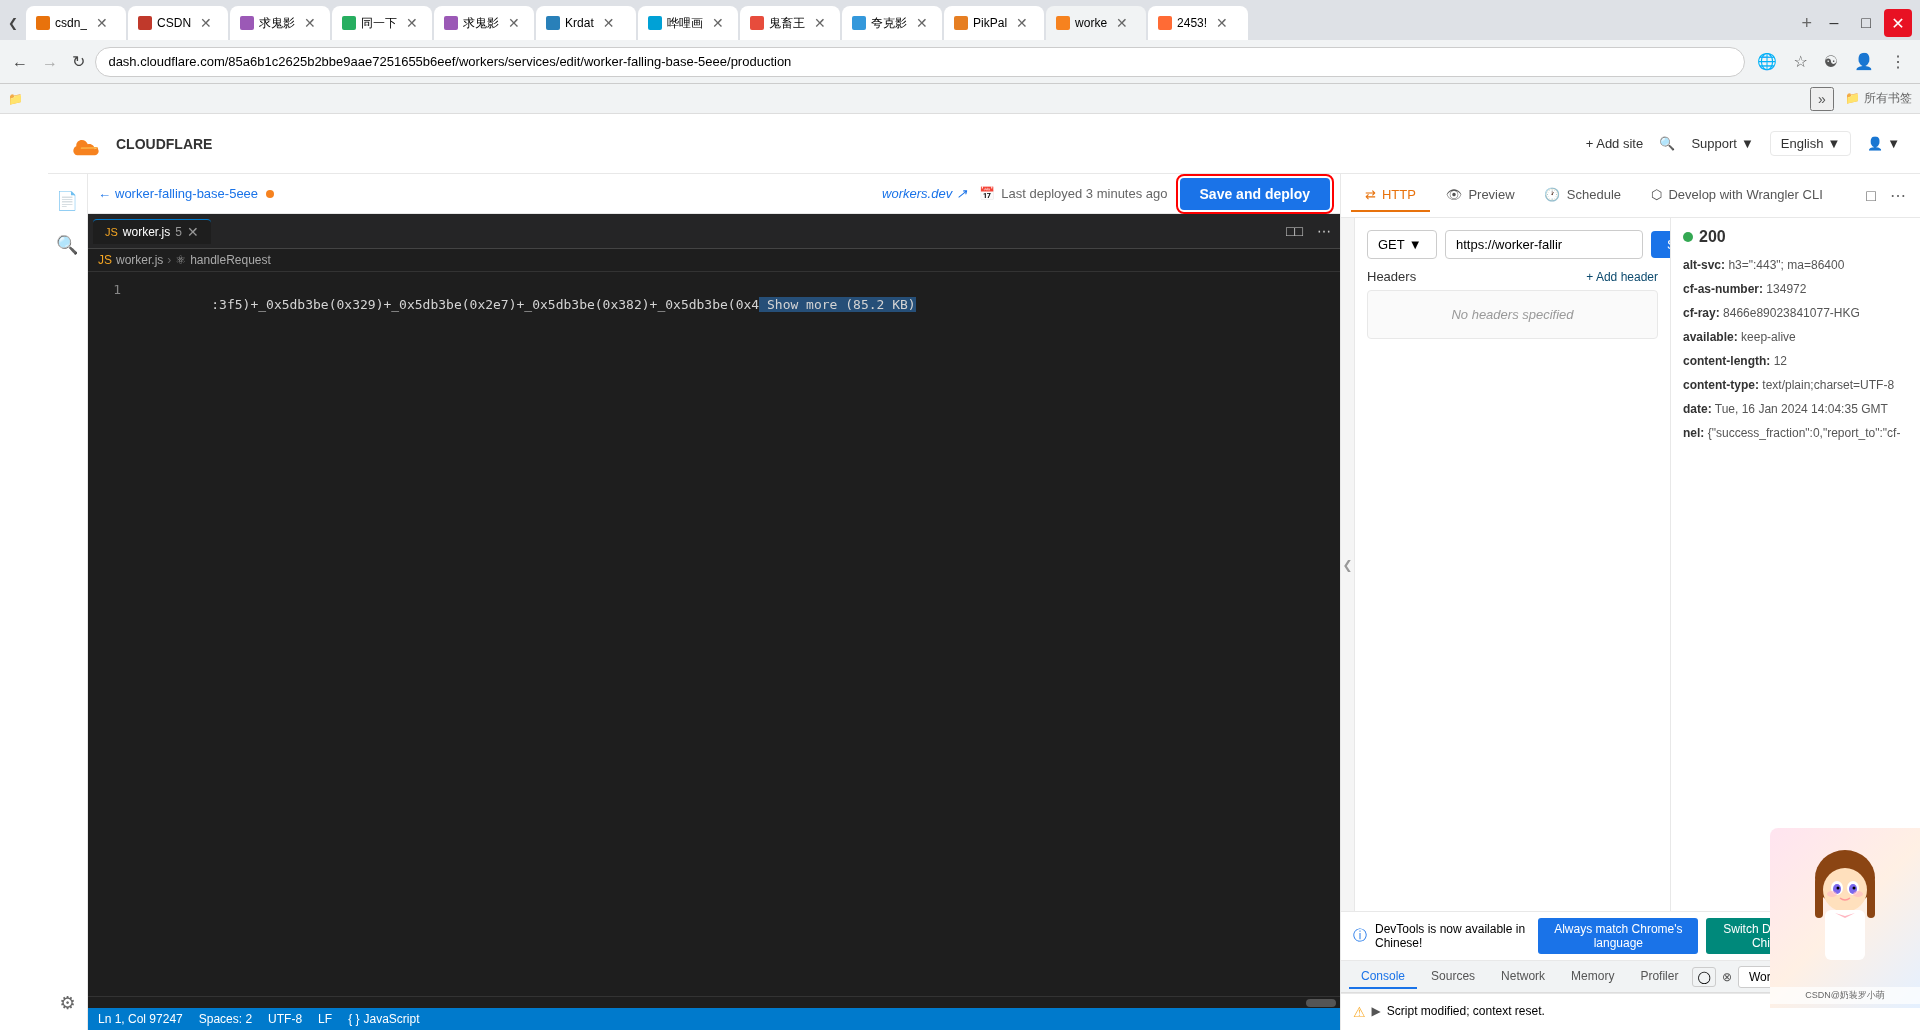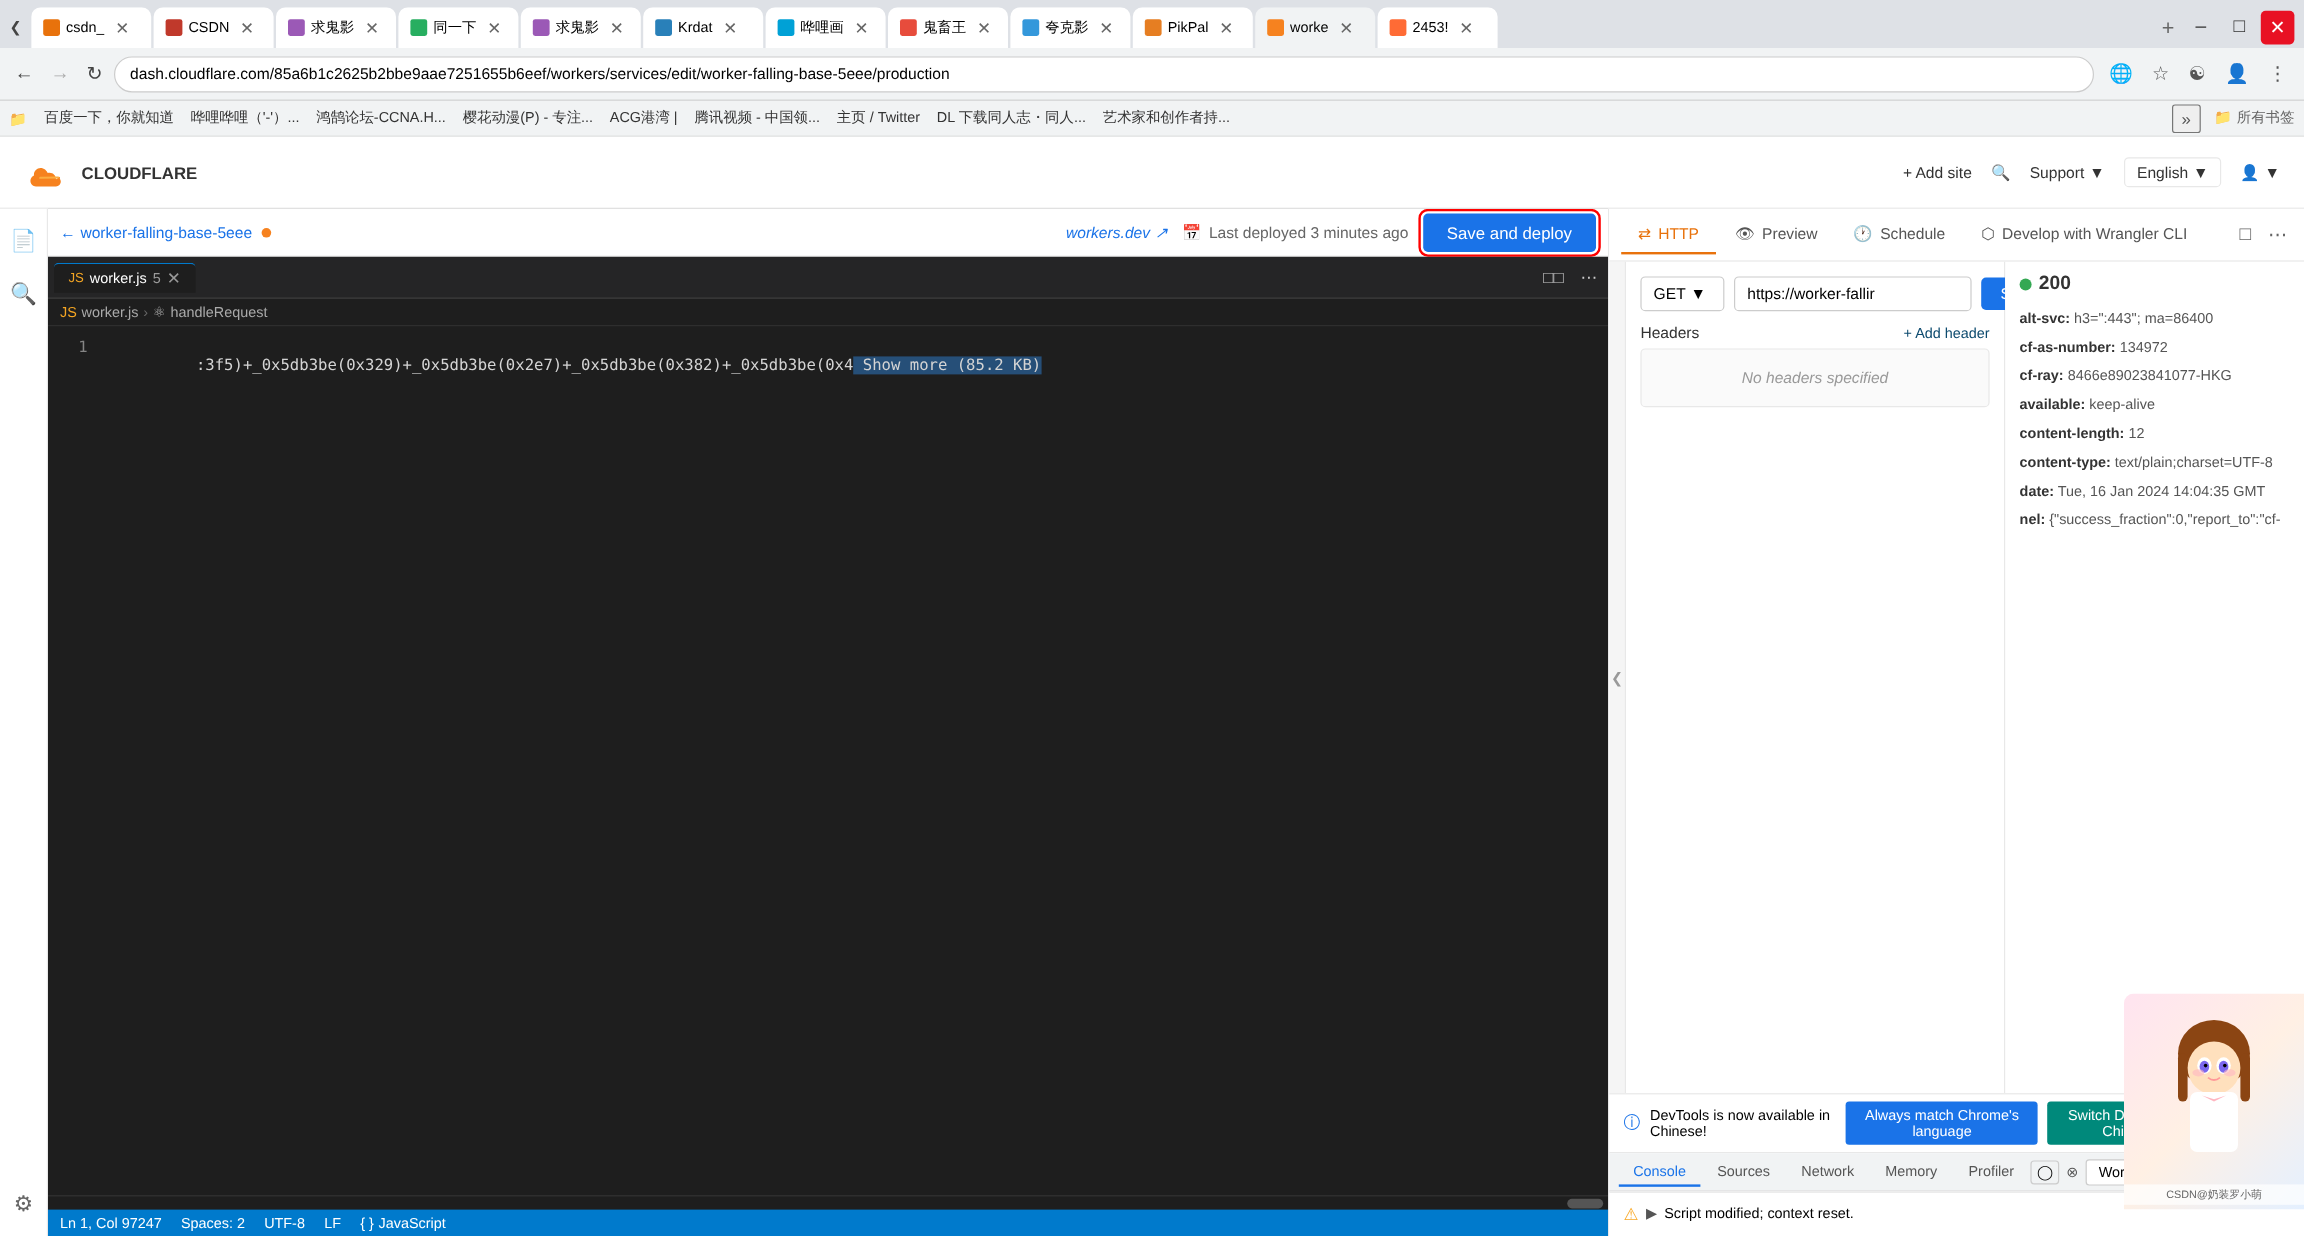--- a/index.html
+++ b/index.html
@@ -21,21 +21,21 @@
     .nav-btn { background: none; border: none; font-size: 16px; cursor: pointer; color: #444; padding: 4px; border-radius: 4px; }
     .address-input { flex: 1; height: 30px; border: none; border-radius: 15px; background: #fff; padding: 0 12px; font-size: 13px; outline: none; border: 1px solid #ccc; }
     .address-actions { display: flex; gap: 4px; }
     .addr-icon-btn { background: none; border: none; font-size: 16px; cursor: pointer; color: #555; padding: 4px 6px; border-radius: 4px; }
 
     .bookmarks-bar { display: flex; align-items: center; background: #f1f3f4; padding: 2px 8px; height: 30px; border-bottom: 1px solid #ddd; gap: 4px; overflow: hidden; font-size: 12px; }
     .bookmark-item { display: flex; align-items: center; gap: 3px; padding: 2px 6px; border-radius: 4px; cursor: pointer; white-space: nowrap; color: #333; }
     .bm-more { margin-left: auto; color: #555; cursor: pointer; font-size: 14px; padding: 2px 6px; }
 
     
-    .app-container { display: flex; flex-direction: column; height: calc(1030px - 114px); }
+    .app-container { display: flex; flex-direction: column; height: calc(1030px - 114px); padding-left: 48px; }
 
     
     .cf-header { display: flex; align-items: center; padding: 0 20px; height: 60px; border-bottom: 1px solid #e8e8e8; background: #fff; }
     .cf-logo { display: flex; align-items: center; gap: 8px; }
     .cf-logo-icon { width: 40px; height: 28px; }
     .cf-logo-text { font-size: 14px; font-weight: 600; color: #333; }
     .cf-header-right { margin-left: auto; display: flex; align-items: center; gap: 16px; }
     .cf-header-btn { background: none; border: none; cursor: pointer; font-size: 13px; color: #333; display: flex; align-items: center; gap: 4px; }
 
     
@@ -48,21 +48,21 @@
     
     .editor-main { flex: 1; display: flex; flex-direction: column; background: #1e1e1e; overflow: hidden; }
 
     
     .editor-toolbar { display: flex; align-items: center; background: #fff; border-bottom: 1px solid #e8e8e8; height: 40px; padding: 0 10px; gap: 8px; }
     .worker-back { display: flex; align-items: center; gap: 4px; color: #1a73e8; font-size: 13px; cursor: pointer; text-decoration: none; }
     .worker-dot { width: 8px; height: 8px; border-radius: 50%; background: #f6821f; margin-left: 4px; }
     .toolbar-right { margin-left: auto; display: flex; align-items: center; gap: 12px; }
     .workers-dev-link { color: #1a73e8; font-size: 13px; cursor: pointer; text-decoration: none; display: flex; align-items: center; gap: 4px; font-style: italic; }
     .last-deployed { display: flex; align-items: center; gap: 6px; font-size: 13px; color: #666; }
-    .save-deploy-btn { background: #1a73e8; color: #fff; border: none; padding: 8px 20px; border-radius: 4px; font-size: 14px; font-weight: 400; cursor: pointer; outline: 2px solid red; outline-offset: 2px; }
+    .save-deploy-btn { background: #1a73e8; color: #fff; border: none; padding: 8px 20px; border-radius: 4px; font-size: 14px; font-weight: 700; cursor: pointer; outline: 2px solid red; outline-offset: 2px; }
 
     
     .editor-tabs { display: flex; align-items: center; background: #252526; height: 35px; padding: 0 5px; gap: 2px; border-bottom: 1px solid #444; }
     .editor-tab { display: flex; align-items: center; gap: 5px; padding: 4px 12px; border-radius: 4px 4px 0 0; font-size: 12px; cursor: pointer; color: #ccc; background: #2d2d2d; }
     .editor-tab.active { background: #1e1e1e; color: #fff; border-top: 1px solid #007acc; }
     .editor-tab-icon { color: #f5a623; font-size: 11px; }
     .editor-tab-close { color: #999; font-size: 14px; cursor: pointer; }
     .editor-tab-actions { margin-left: auto; display: flex; gap: 6px; }
     .tab-action-btn { background: none; border: none; color: #ccc; cursor: pointer; font-size: 14px; padding: 2px 4px; }
 
@@ -231,32 +231,20 @@
       <button class="addr-icon-btn">🌐</button>
       <button class="addr-icon-btn">☆</button>
       <button class="addr-icon-btn">☯</button>
       <button class="addr-icon-btn">👤</button>
       <button class="addr-icon-btn">⋮</button>
     </div>
   </div>
 
   <div class="bookmarks-bar">
     <span style="color:#666;font-size:12px;margin-right:4px;">📁</span>
-    <div id="bookmarks-container" style="display:flex;gap:2px;overflow:hidden;flex:1;">
-
-    <div class="bookmark-item">百度一下，你就知道</div>
-        <div class="bookmark-item">哗哩哗哩（'-'）...</div>
-        <div class="bookmark-item">鸿鹄论坛-CCNA.H...</div>
-        <div class="bookmark-item">樱花动漫(P) - 专注...</div>
-        <div class="bookmark-item">ACG港湾 |</div>
-        <div class="bookmark-item">腾讯视频 - 中国领...</div>
-        <div class="bookmark-item">主页 / Twitter</div>
-        <div class="bookmark-item">DL 下载同人志・同人...</div>
-        <div class="bookmark-item">艺术家和创作者持...</div>
-      </div>
     <button class="bm-more">»</button>
     <span style="margin-left:8px;color:#666;font-size:12px;">📁 所有书签</span>
   </div>
 </div>
 
 <div class="app-container">
 
   <div class="cf-header">
     <div class="cf-logo">
 

